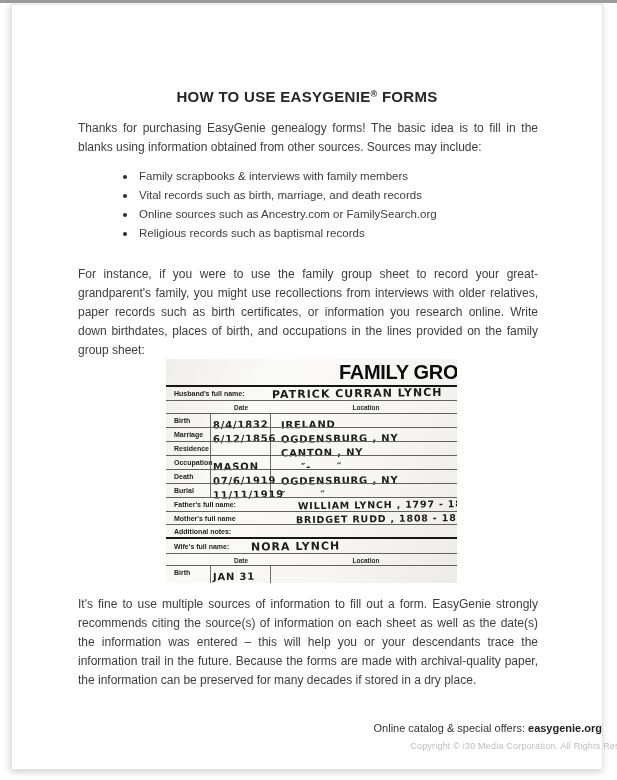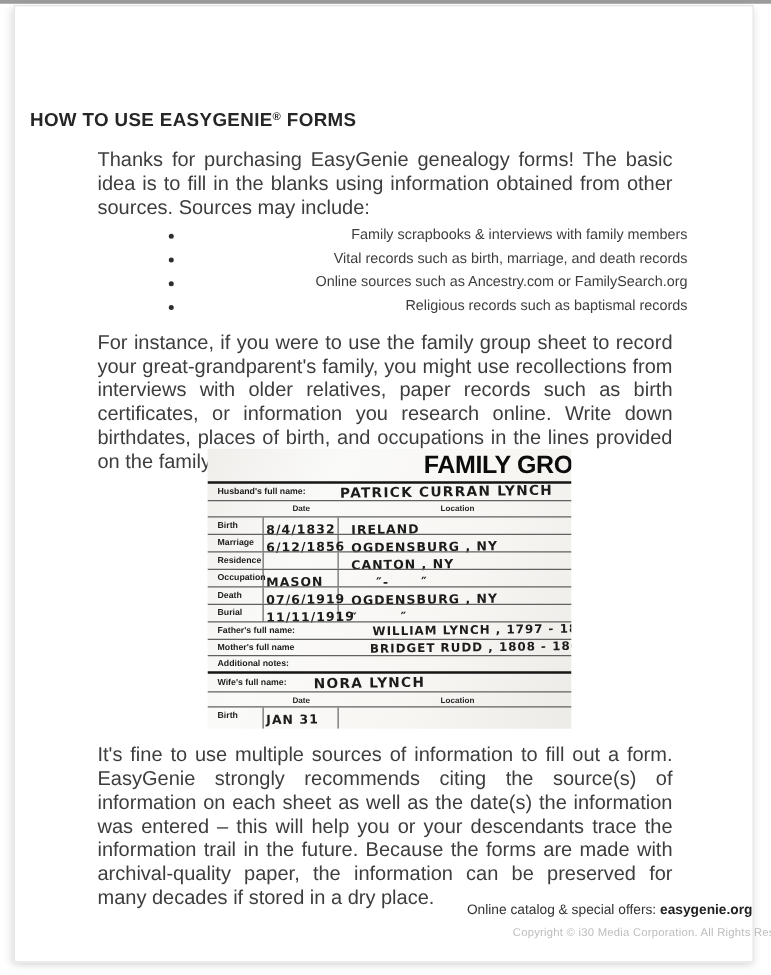--- a/index.html
+++ b/index.html
@@ -15,38 +15,39 @@
     background:#9b9b9b;
   }
   .page{
     position:absolute;left:11px;top:4px;width:592px;height:766px;
     background:#ffffff;
     border:1px solid #e4e4e4;
     box-shadow:-3px 2px 6px rgba(0,0,0,.10), 2px 3px 6px rgba(0,0,0,.08);
     box-sizing:border-box;
   }
   .doc-title{
-    position:absolute;top:83px;left:12px;width:100%;
+    position:absolute;top:83px;left:0;width:100%;
+    text-align:center;
     font-size:15px;font-weight:600;color:#262626;
     letter-spacing:.3px;margin:0;
   }
   .doc-title .reg{
     font-size:9px;position:relative;top:-5px;font-weight:600;
   }
   .para{
     position:absolute;left:66px;width:460px;
-    font-size:16px;line-height:19px;color:#3d3d3d;
+    font-size:12px;line-height:19px;color:#3d3d3d;
     text-align:justify;
   }
   .para-intro{top:114px;}
   .para-instance{top:260px;}
   .para-closing{top:590px;}
   .bullet-list{
     position:absolute;top:162px;left:66px;width:460px;
-    margin:12px;padding:0;list-style:none;text-align:right;
+    margin:0;padding:0;list-style:none;
   }
   .bullet-list li{
     position:relative;padding-left:61px;line-height:19px;
     font-size:11.5px;color:#3d3d3d;
   }
   .bullet-list li::before{
     content:"";position:absolute;left:45px;top:8px;
     width:4px;height:4px;border-radius:50%;background:#2e2e2e;
   }
   

